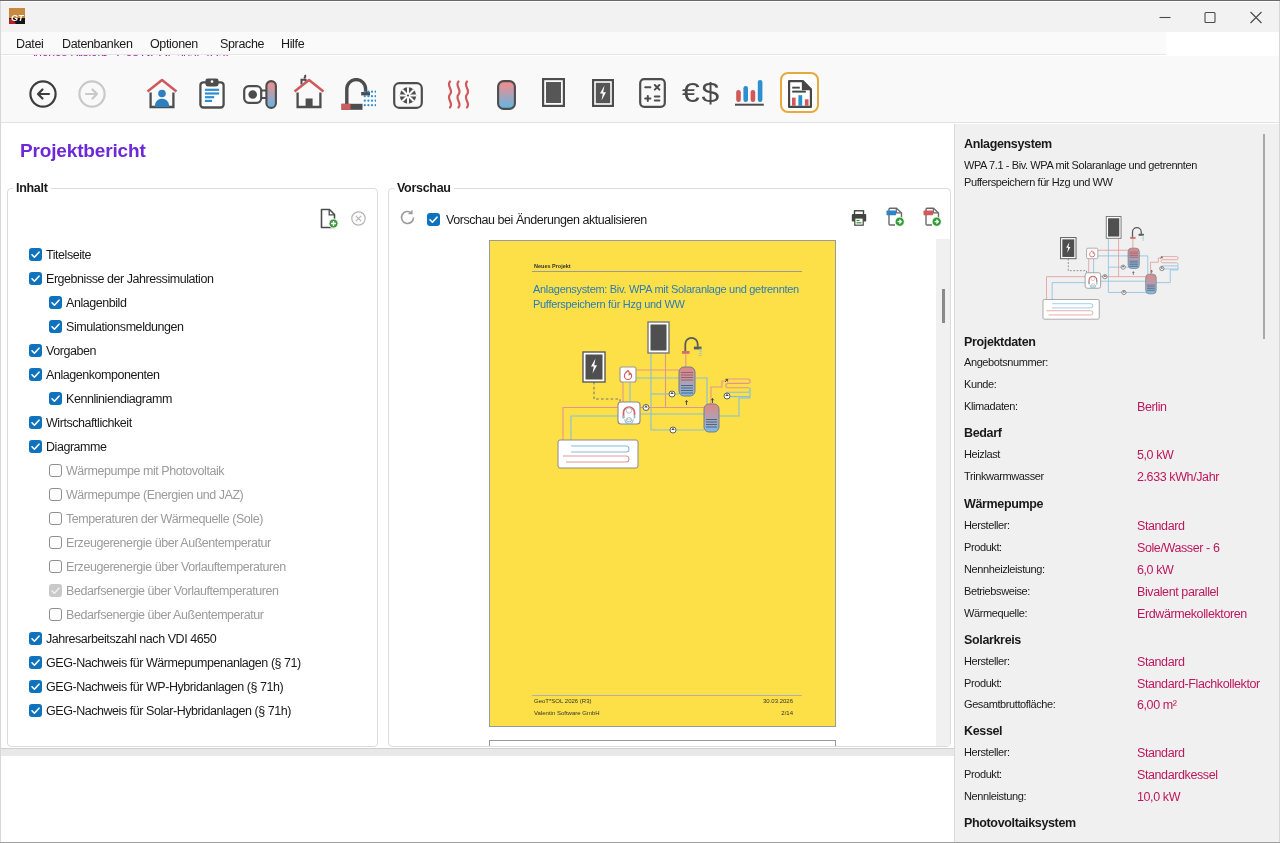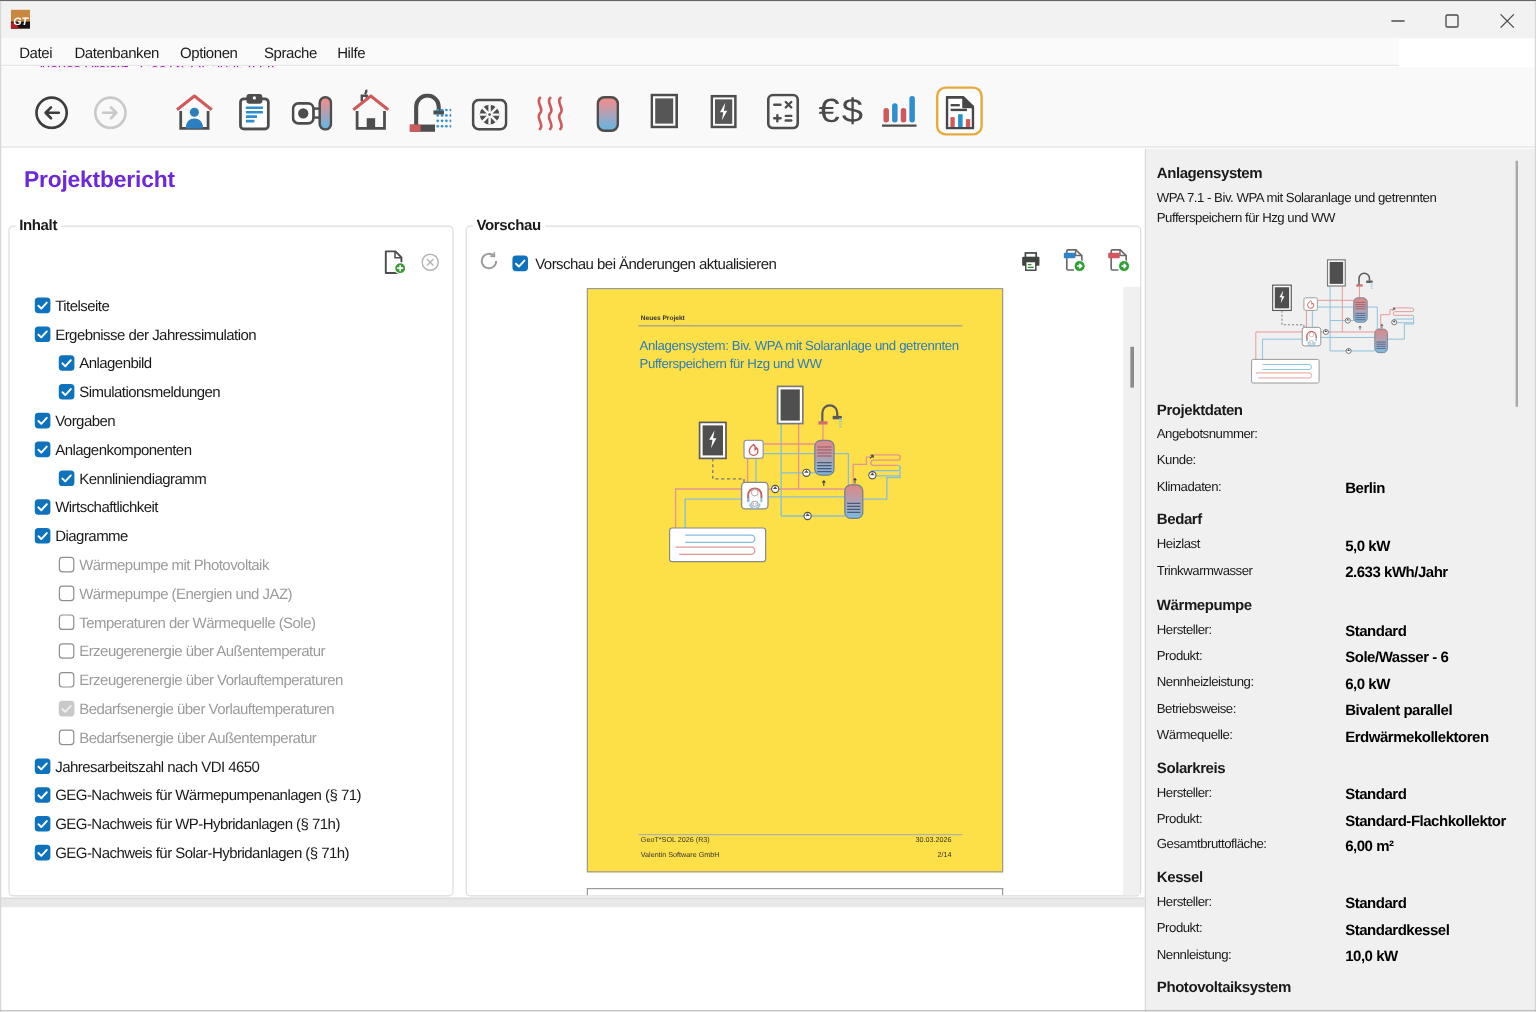--- a/index.html
+++ b/index.html
@@ -40,21 +40,21 @@
   
   .combo { position:absolute; left:17px; top:17px; width:293px; height:23px; border:1px solid #767676;
            border-radius:2px; background:#fff; font-size:12.5px; letter-spacing:-0.35px; color:#1a1a1a; }
   .combo .ct { position:absolute; left:6px; top:4px; }
   
   .rp { position:absolute; left:954px; top:123px; width:326px; height:836px; background:#f0f0f0;
         border-left:1px solid #d9d9d9; }
   .rp .b { position:absolute; font-size:12.5px; font-weight:bold; letter-spacing:-0.35px; color:#1a1a1a; left:9px; }
   .rp .l { position:absolute; font-size:11px; letter-spacing:-0.4px; color:#1a1a1a; left:9px; white-space:nowrap; }
     .rp .b,.rp .l,.rp .v { margin-top:-3px; }
-  .rp .v { position:absolute; font-size:12.5px; letter-spacing:-0.4px; color:#000000; left:166px; white-space:nowrap;font-weight:bold; }
+  .rp .v { position:absolute; font-size:12.5px; letter-spacing:-0.4px; color:#be185d; left:182px; white-space:nowrap; }
   
   .meld-line { position:absolute; left:0; top:624px; width:954px; height:1px; background:#d0d0d0; }
   .meld-band { position:absolute; left:0; top:625px; width:954px; height:7px; background:#e8e8e8; }
   .meld { position:absolute; left:0; top:632px; width:954px; height:88px; background:#f5f5f5; }
   .meld .t { position:absolute; left:14px; top:4px; font-size:12.5px; font-weight:bold; letter-spacing:-0.35px; color:#1a1a1a; }
   .botline { position:absolute; left:0; top:841px; width:1280px; height:2px; background:#9e9e9e; }
   .sideline-l { position:absolute; left:0; top:0; width:1px; height:843px; background:#d7d7d7; }
   .sideline-r { position:absolute; left:1279px; top:0; width:1px; height:843px; background:#d7d7d7; }
 </style>
 </head>

